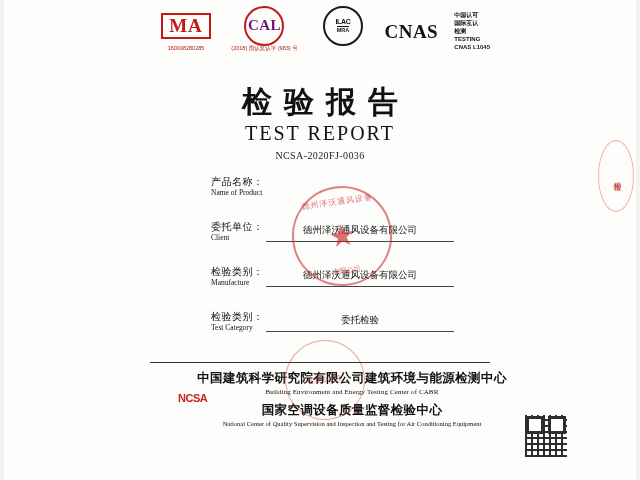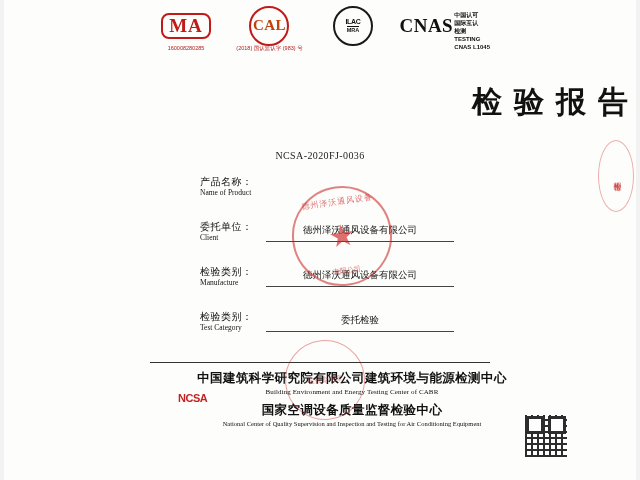--- a/index.html
+++ b/index.html
@@ -47,36 +47,36 @@
   .cert-caption {
     font-size: 5.5px;
     color: #b02020;
     font-family: "Liberation Sans", sans-serif;
     white-space: nowrap;
   }
 
   
   .ma-box {
     border: 2.2px solid #c01a1a;
-    border-radius: 8px;
+    border-radius: 0;
     color: #c01a1a;
     font-family: "Liberation Serif", serif;
     font-weight: bold;
     font-size: 19px;
     letter-spacing: 1px;
     padding: 1px 6px 2px 6px;
     line-height: 1;
   }
   
   .cal-circle {
     width: 36px;
     height: 36px;
     border-radius: 50%;
     border: 2.4px solid #c01a1a;
-    color: #c2410c;
+    color: #701a75;
     display: flex;
     align-items: center;
     justify-content: center;
     font-family: "Liberation Serif", serif;
     font-weight: bold;
     font-size: 15px;
     letter-spacing: 0.5px;
   }
   
   .ilac-circle {
@@ -111,21 +111,21 @@
     font-weight: bold;
     padding-top: 3px;
   }
 
   
   .title-cn {
     position: absolute;
     top: 82px;
     left: 0;
     width: 640px;
-    text-align: right;
+    text-align: center;
     font-size: 30px;
     letter-spacing: 12px;
     font-weight: bold;
     font-family: "Liberation Serif", serif;
     color: #111;
     text-indent: 12px;
   }
   .title-en {
     position: absolute;
     top: 122px;
@@ -154,21 +154,21 @@
     top: 176px;
     left: 196px;
     width: 258px;
   }
   .field-row {
     position: relative;
     height: 45px;
   }
   .field-label {
     position: absolute;
-    left: 4px;
+    left: 15px;
     top: 0;
     width: 70px;
   }
   .label-cn {
     font-size: 10px;
     letter-spacing: 0.5px;
     color: #111;
     line-height: 1.15;
     white-space: nowrap;
   }
@@ -386,36 +386,37 @@
     <div class="cert">
       <div class="cert-mark">
         <span class="ilac-circle">
           <span class="ilac-top">ILAC</span>
           <span class="ilac-bot">MRA</span>
         </span>
       </div>
       <div class="cert-caption"></div>
     </div>
 
-    <div class="cert" style="display:flex; align-items:flex-start; gap:5px;">
+    <div class="cert" style="display:flex; align-items:flex-end; gap:20px;">
       <div class="cert-mark" style="width:46px;">
         <span class="cnas-text">CNAS</span>
       </div>
       <div class="cnas-block">
         <div>中国认可</div>
         <div>国际互认</div>
         <div>检测</div>
         <div>TESTING</div>
         <div>CNAS L1045</div>
       </div>
     </div>
 
   </div>
 
   <div class="title-cn">检验报告</div>
+  <div class="title-en">TEST REPORT</div>
   <div class="report-no">NCSA-2020FJ-0036</div>
 
   <div class="fields">
 
     <div class="field-row">
       <div class="field-label">
         <div class="label-cn">产品名称：</div>
         <div class="label-en">Name of Product</div>
       </div>
     </div>

